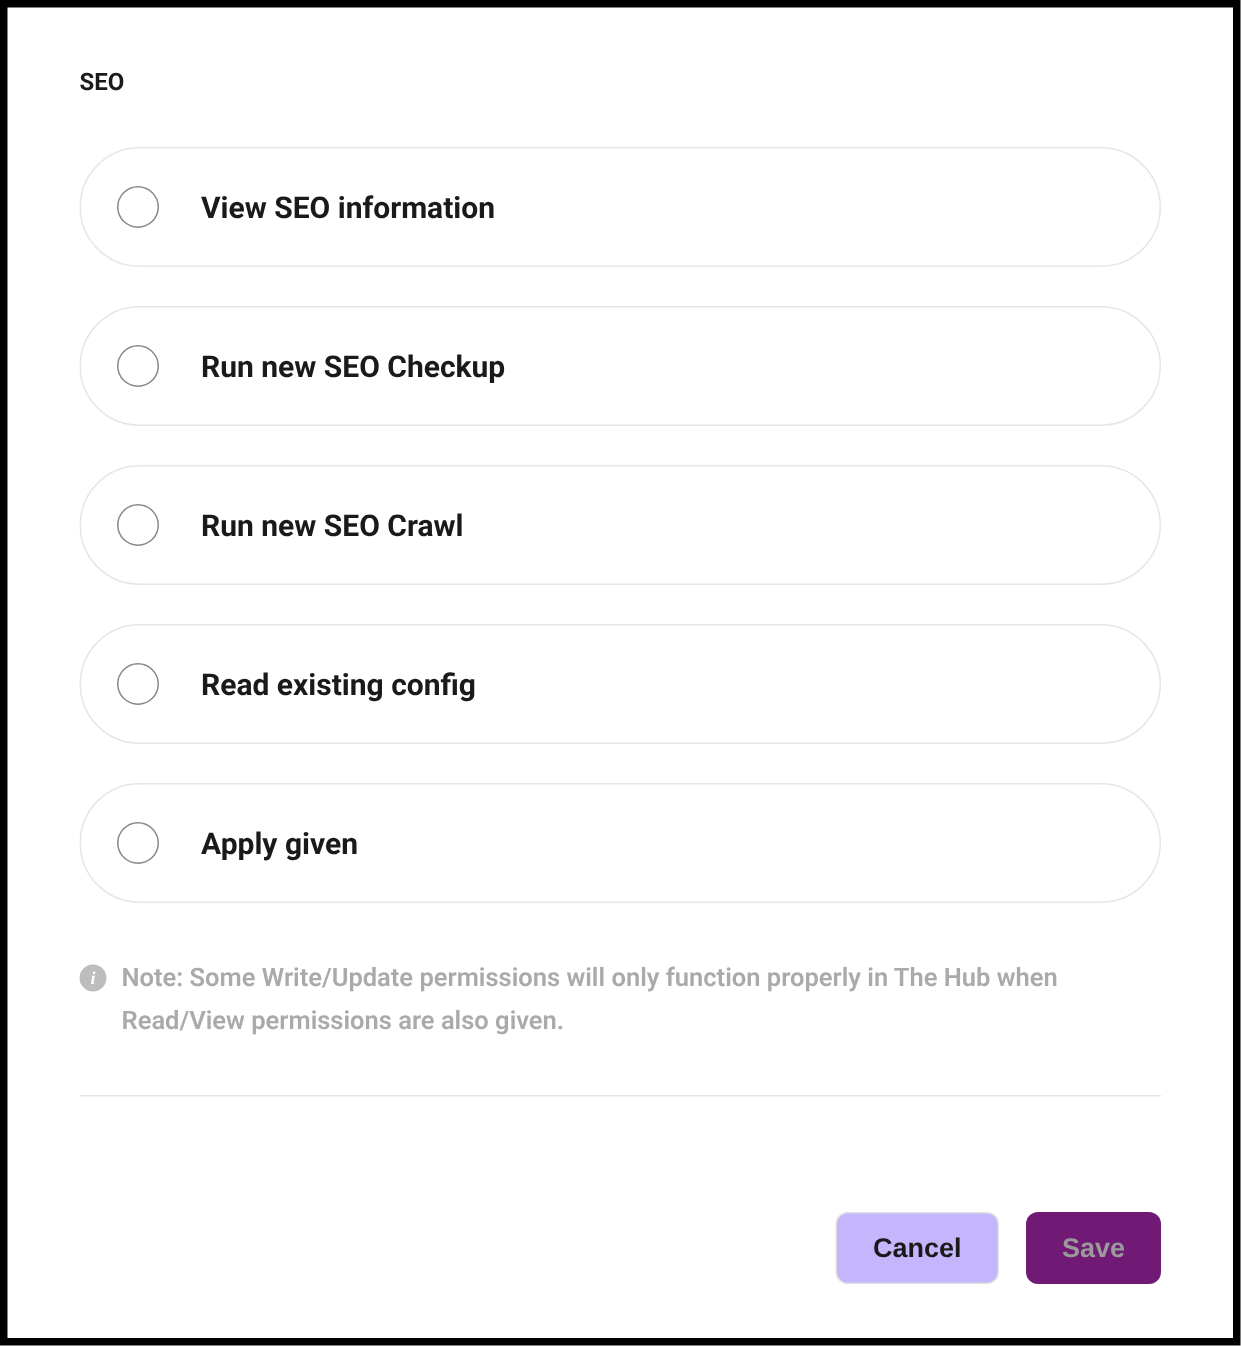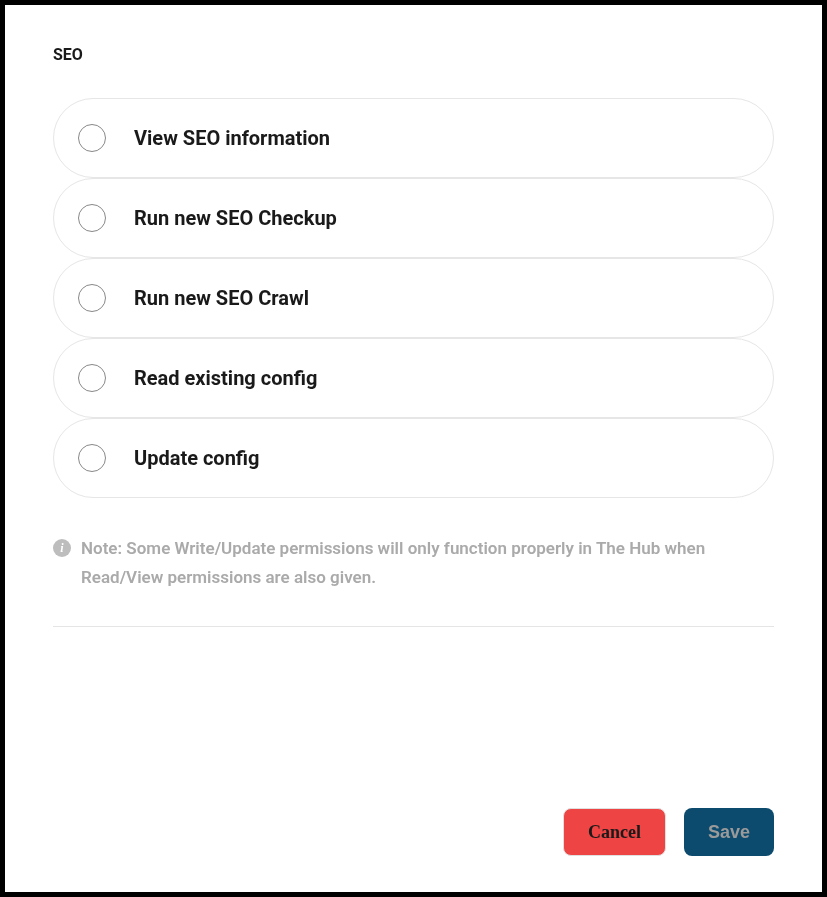--- a/index.html
+++ b/index.html
@@ -21,20 +21,21 @@
     }
     .section-title {
       font-size: 16px;
       font-weight: 700;
       color: #1a1a1a;
       margin-bottom: 34px;
     }
     .options {
       display: flex;
       flex-direction: column;
+      gap: 26px;
     }
     .option-row {
       border: 1px solid #e6e6e6;
       border-radius: 999px;
       height: 80px;
       display: flex;
       align-items: center;
       padding: 0 24px;
       gap: 28px;
       cursor: pointer;
@@ -94,27 +95,26 @@
       border-radius: 8px;
       font-size: 18px;
       font-weight: 700;
       padding: 0 24px;
       cursor: pointer;
       display: flex;
       align-items: center;
       justify-content: center;
     }
     .btn-cancel {
-      background: #ef4444;
+      background: #c4b5fd;
       color: #1a1a1a;
       border: 1px solid #e0e0e0;
-      font-family: Liberation Serif, serif;
     }
     .btn-save {
-      background: #0c4a6e;
+      background: #701a75;
       color: #9a9a9a;
       border: none;
       cursor: default;
     }
   </style>
 </head>
 <body>
 
 <div class="panel">
   <h2 class="section-title">SEO</h2>
@@ -131,21 +131,21 @@
     <div class="option-row">
       <span class="checkbox-circle"></span>
       <span class="option-label">Run new SEO Crawl</span>
     </div>
     <div class="option-row">
       <span class="checkbox-circle"></span>
       <span class="option-label">Read existing config</span>
     </div>
     <div class="option-row">
       <span class="checkbox-circle"></span>
-      <span class="option-label">Update config</span>
+      <span class="option-label">Apply given</span>
     </div>
   </div>
 
   <div class="note">
     <span class="info-icon">i</span>
     <span>Note: Some Write/Update permissions will only function properly in The Hub when Read/View permissions are also given.</span>
   </div>
 
   <hr class="divider">
 

